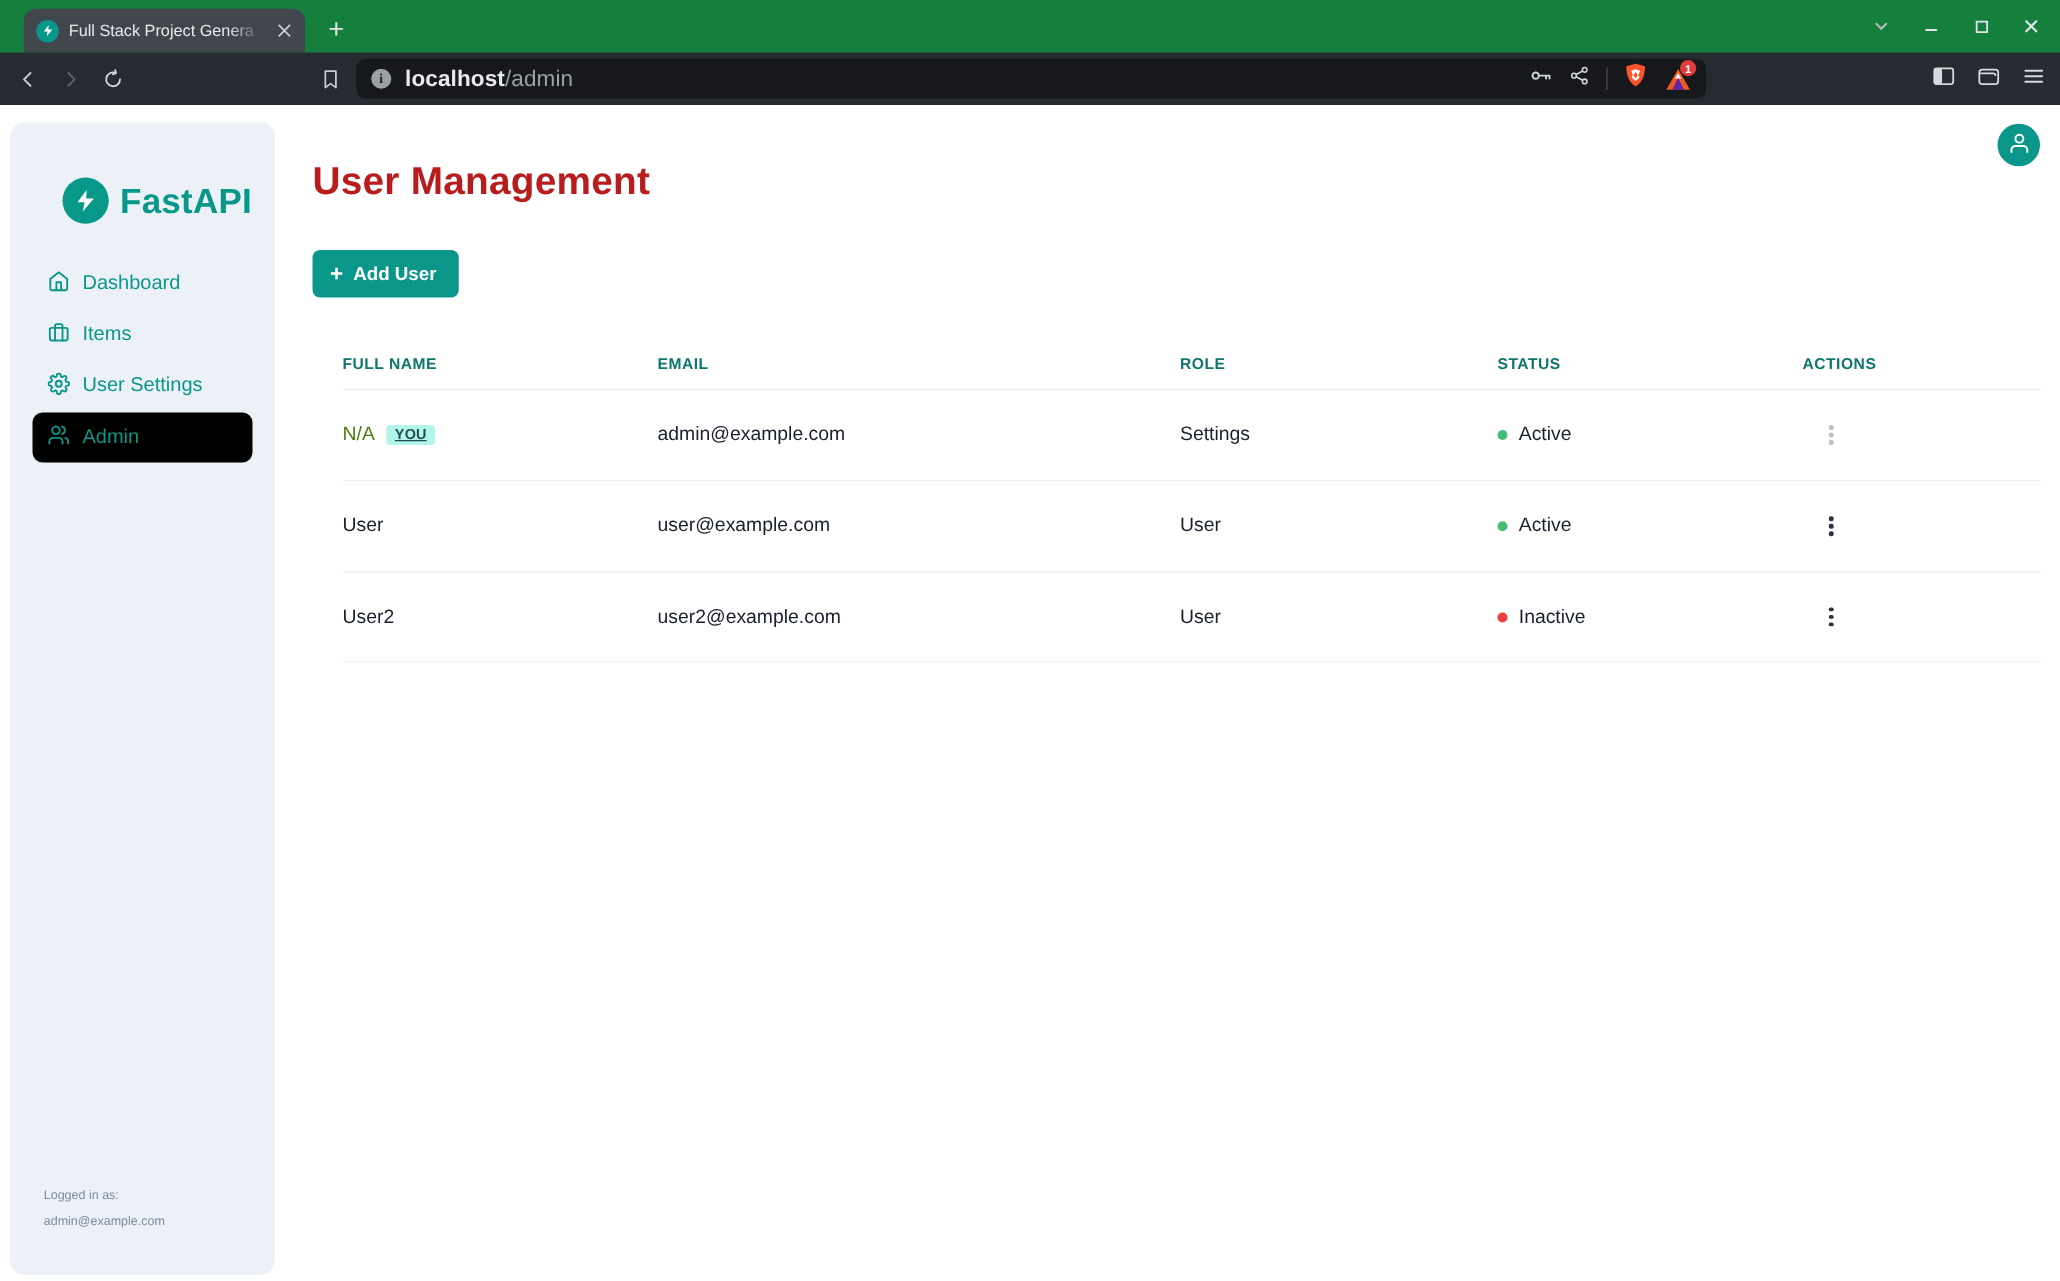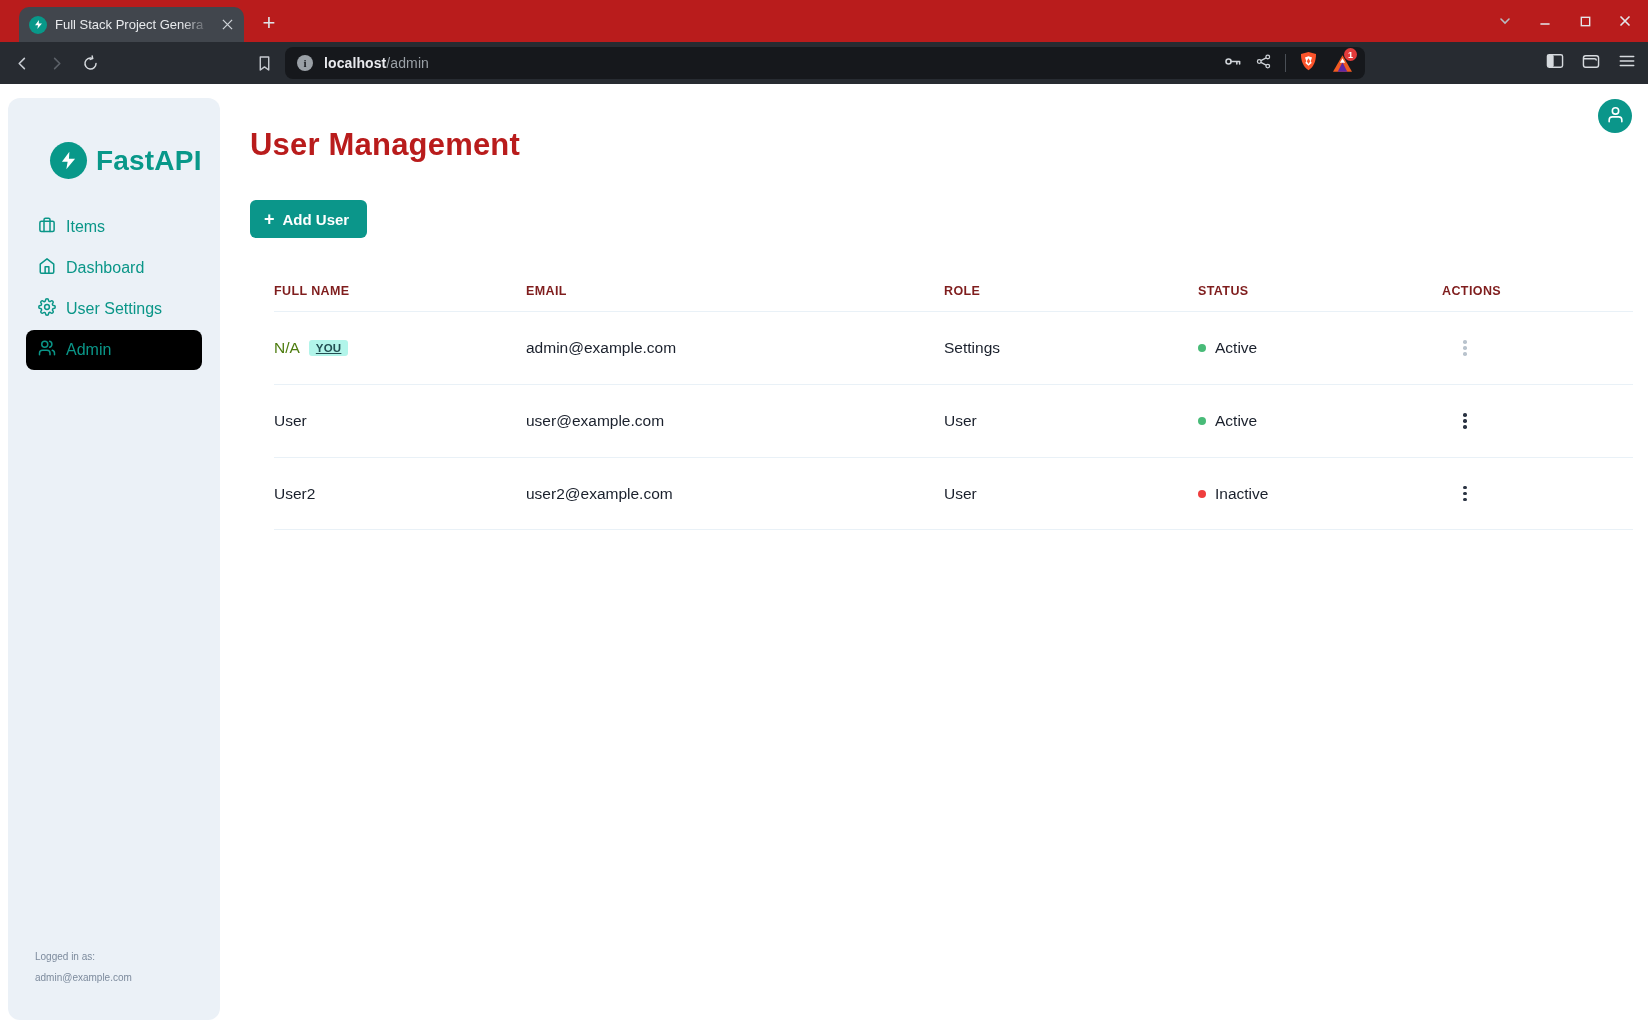--- a/index.html
+++ b/index.html
@@ -1,40 +1,40 @@
 <!DOCTYPE html>
 <html><head>
 <meta charset="utf-8">
 <style>
   * { margin:0; padding:0; box-sizing:border-box; }
   html,body { width:1648px; height:1025px; overflow:hidden; }
   body { font-family:"Liberation Sans","DejaVu Sans",sans-serif; background:#ffffff; position:relative; }
 
   
-  .titlebar { position:absolute; left:0; top:0; width:1648px; height:43px; background:#b91c1c;padding-left:42px; }
+  .titlebar { position:absolute; left:0; top:0; width:1648px; height:43px; background:#15803d;padding-left:42px; }
   .tab { position:absolute; left:19px; top:7px; width:225px; height:35px; background:#41464d;
          border-radius:10px 10px 0 0; display:flex; align-items:center; padding:0 8px 0 10px; gap:8px; }
   .favicon { width:18px; height:18px; border-radius:50%; background:#089889; display:flex; align-items:center; justify-content:center; flex:none; }
   .tab-title { color:#e8eaed; font-size:13px; white-space:nowrap; overflow:hidden; flex:1;
                -webkit-mask-image:linear-gradient(to right,#000 82%,transparent); mask-image:linear-gradient(to right,#000 82%,transparent); }
   .tab-close { color:#cfd3d8; font-size:13px; width:18px; height:18px; display:flex; align-items:center; justify-content:center; border-radius:4px; flex:none; }
   .newtab { position:absolute; left:254px; top:8px; width:30px; height:30px; color:#dfe2e6; font-size:22px; font-weight:300;
             display:flex; align-items:center; justify-content:center; }
   .win-controls { position:absolute; right:0; top:0; height:42px; display:flex; align-items:center; gap:14px; padding-right:10px; }
   .win-btn { width:26px; height:26px; display:flex; align-items:center; justify-content:center; color:#e4e6ea; }
 
   .toolbar { position:absolute; left:0; top:42px; width:1648px; height:42px; background:#272b31; display:flex; align-items:center; }
   .nav-btn { width:30px; height:30px; display:flex; align-items:center; justify-content:center; }
   .nav-back { margin-left:7px; } .nav-fwd { margin-left:4px; } .nav-reload { margin-left:4px; }
   .bookmark-btn { position:absolute; left:250px; top:48px; width:28px; height:30px; display:flex; align-items:center; justify-content:center; }
   .urlbar { position:absolute; left:285px; top:47px; width:1080px; height:32px; background:#16181c; border-radius:8px;
             display:flex; align-items:center; padding:0 12px; }
   .info-chip { width:16px; height:16px; border-radius:50%; background:#9aa0a6; color:#16181c; font-size:11px; font-weight:700;
                display:flex; align-items:center; justify-content:center; font-family:"Liberation Serif","DejaVu Serif",serif; flex:none; }
-  .url-text { margin-left:11px; font-size:14px; color:#e9eaee; font-weight:600; letter-spacing:.1px; }
+  .url-text { margin-left:11px; font-size:18px; color:#e9eaee; font-weight:600; letter-spacing:.1px; }
   .url-text .path { color:#9aa0a6; font-weight:400; }
   .urlbar-right { margin-left:auto; display:flex; align-items:center; gap:13px; }
   .vdiv { width:1px; height:18px; background:#4a4f56; }
   .rewards-wrap { position:relative; width:22px; height:22px; display:flex; align-items:center; justify-content:center; }
   .rewards-badge { position:absolute; right:-4px; top:-4px; min-width:13px; height:13px; border-radius:7px; background:#e23b3b;
                    color:#fff; font-size:9px; font-weight:700; display:flex; align-items:center; justify-content:center; padding:0 3px; }
   .chrome-right { position:absolute; right:8px; top:42px; height:42px; display:flex; align-items:center; gap:18px; padding-right:4px; }
 
   
   .app { position:absolute; left:0; top:84px; width:1648px; height:941px; background:#ffffff; }
@@ -54,21 +54,21 @@
 
   .main { position:absolute; left:250px; top:0; width:1383px; }
   .page-title { margin-top:43px; font-size:31px; font-weight:700; color:#b91c1c; letter-spacing:.2px; }
   .add-user-btn { margin-top:37px; height:38px; padding:0 18px 0 14px; background:#0b968a; color:#fff; border:none; border-radius:6px;
                   font-size:15px; font-weight:700; display:inline-flex; align-items:center; gap:8px; font-family:inherit; }
   .add-user-btn .plus { font-size:18px; font-weight:700; line-height:1; }
 
   .table { margin-top:32px; padding-left:24px; }
   .trow { display:grid; grid-template-columns:252px 418px 254px 244px 1fr; align-items:center; }
   .thead { height:41px; }
-  .thead span { font-size:12.5px; font-weight:700; color:#7f1d1d; letter-spacing:.4px; text-transform:uppercase; }
+  .thead span { font-size:12.5px; font-weight:700; color:#0f766e; letter-spacing:.4px; text-transform:uppercase; }
   .tbody .trow { height:73px; border-top:1px solid #e9f1f7; font-size:15.5px; color:#1a202c; }
   .tbody .trow:last-child { border-bottom:1px solid #e9f1f7; }
   .cell-fullname { display:flex; align-items:center; gap:9px; }
   .na { color:#4d7c0f; }
   .you-badge { background:#b2f5ea; color:#234e52; font-size:11.5px; font-weight:700; padding:2px 7px; border-radius:3px; letter-spacing:.2px;text-decoration:underline; }
   .status-cell { display:flex; align-items:center; gap:9px; }
   .status-dot { width:8px; height:8px; border-radius:50%; }
   .kebab { display:flex; flex-direction:column; gap:2.5px; width:26px; height:26px; align-items:center; justify-content:center;
            background:none; border:none; margin-left:10px; }
   .kebab i { width:3.5px; height:3.5px; border-radius:50%; background:#2a3342; display:block; }
@@ -206,34 +206,34 @@
             <path fill="#fff" d="M13 2 4.5 13.5 H11 L9.5 22 19.5 10 H12.5 Z"></path>
           </svg>
       </span>
       <span class="logo-text">FastAPI</span>
     </div>
 
     <nav class="nav-list">
       <div class="nav-item">
         <span>
           <svg width="18" height="18" viewBox="0 0 24 24" fill="none" stroke="#0a9688" stroke-width="2" stroke-linecap="round" stroke-linejoin="round">
-            <rect x="2.5" y="7" width="19" height="13.5" rx="2"></rect>
-              <path d="M16 20.5 V5 a2 2 0 0 0 -2 -2 H10 a2 2 0 0 0 -2 2 V20.5"></path>
+            <path d="M3 9.5 L12 2.5 L21 9.5 V20 a1.6 1.6 0 0 1 -1.6 1.6 H4.6 A1.6 1.6 0 0 1 3 20 Z"></path>
+              <path d="M9.5 21.5 V13 H14.5 V21.5"></path>
           </svg>
         </span>
-        <span>Items</span>
+        <span>Dashboard</span>
       </div>
       <div class="nav-item">
         <span>
           <svg width="18" height="18" viewBox="0 0 24 24" fill="none" stroke="#0a9688" stroke-width="2" stroke-linecap="round" stroke-linejoin="round">
-            <path d="M3 9.5 L12 2.5 L21 9.5 V20 a1.6 1.6 0 0 1 -1.6 1.6 H4.6 A1.6 1.6 0 0 1 3 20 Z"></path>
-              <path d="M9.5 21.5 V13 H14.5 V21.5"></path>
+            <rect x="2.5" y="7" width="19" height="13.5" rx="2"></rect>
+              <path d="M16 20.5 V5 a2 2 0 0 0 -2 -2 H10 a2 2 0 0 0 -2 2 V20.5"></path>
           </svg>
         </span>
-        <span>Dashboard</span>
+        <span>Items</span>
       </div>
       <div class="nav-item">
         <span>
           <svg width="18" height="18" viewBox="0 0 24 24" fill="none" stroke="#0a9688" stroke-width="2" stroke-linecap="round" stroke-linejoin="round">
             <circle cx="12" cy="12" r="3.2"></circle>
             <path d="M19.4 15a1.65 1.65 0 0 0 .33 1.82l.06.06a2 2 0 1 1-2.83 2.83l-.06-.06a1.65 1.65 0 0 0-1.82-.33 1.65 1.65 0 0 0-1 1.51V21a2 2 0 1 1-4 0v-.09A1.65 1.65 0 0 0 9 19.4a1.65 1.65 0 0 0-1.82.33l-.06.06a2 2 0 1 1-2.83-2.83l.06-.06a1.65 1.65 0 0 0 .33-1.82 1.65 1.65 0 0 0-1.51-1H3a2 2 0 1 1 0-4h.09A1.65 1.65 0 0 0 4.6 9a1.65 1.65 0 0 0-.33-1.82l-.06-.06a2 2 0 1 1 2.83-2.83l.06.06a1.65 1.65 0 0 0 1.82.33H9a1.65 1.65 0 0 0 1-1.51V3a2 2 0 1 1 4 0v.09a1.65 1.65 0 0 0 1 1.51 1.65 1.65 0 0 0 1.82-.33l.06-.06a2 2 0 1 1 2.83 2.83l-.06.06a1.65 1.65 0 0 0-.33 1.82V9a1.65 1.65 0 0 0 1.51 1H21a2 2 0 1 1 0 4h-.09a1.65 1.65 0 0 0-1.51 1z"></path>
           </svg>
         </span>
         <span>User Settings</span>
       </div>

